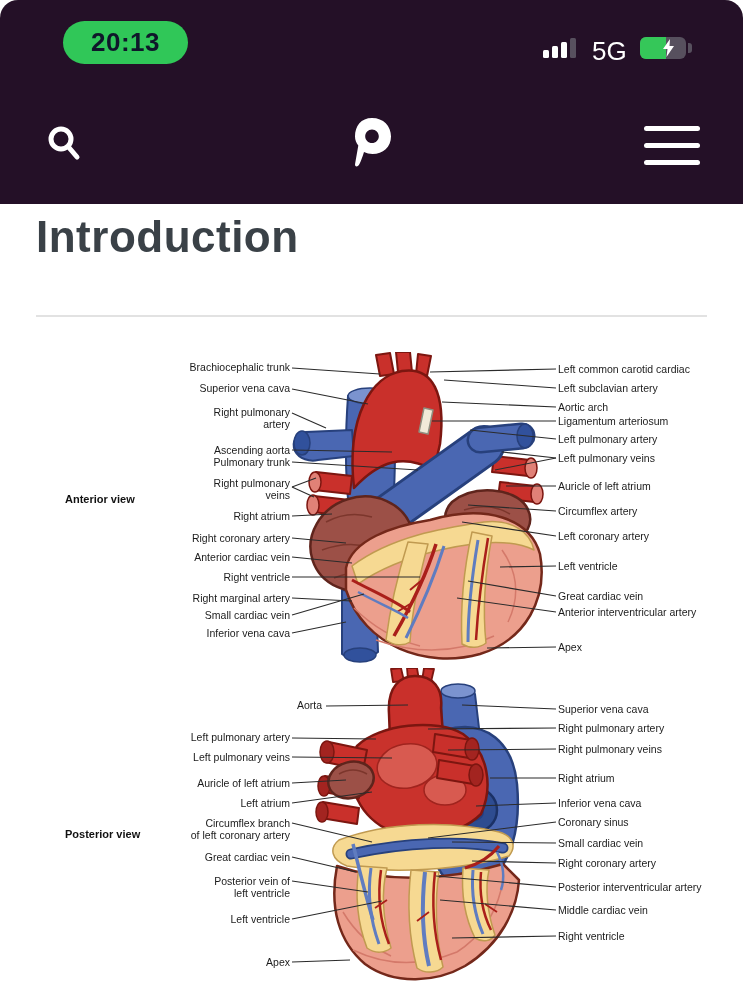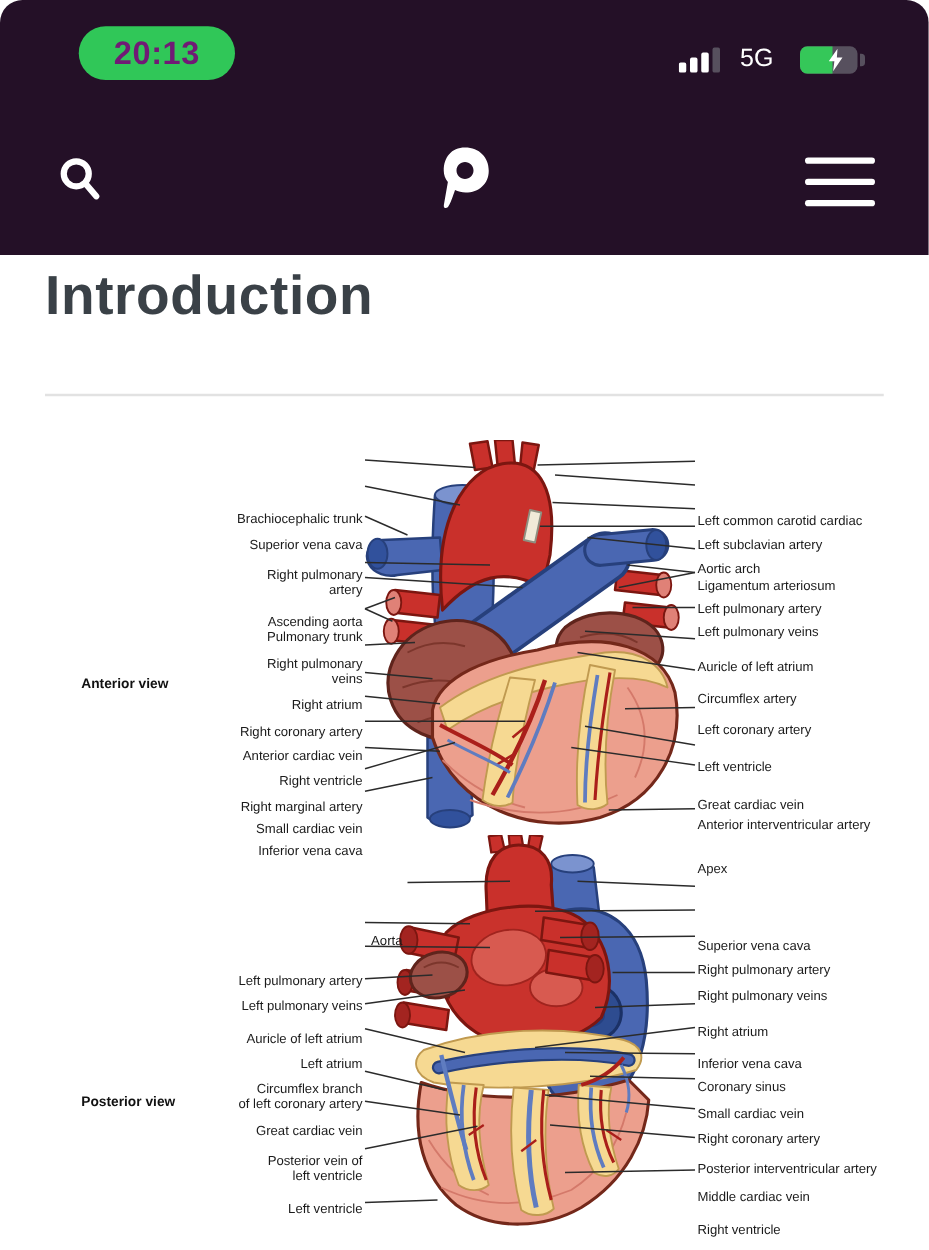--- a/index.html
+++ b/index.html
@@ -2,25 +2,25 @@
 <html><head>
 <meta charset="utf-8">
 <style>
   html,body{margin:0;padding:0;background:#fff;}
   body{width:743px;height:1000px;overflow:hidden;position:relative;
        font-family:"Liberation Sans",sans-serif;}
   .header{position:absolute;left:0;top:0;width:743px;height:204px;
           background:#241027;border-radius:18px 18px 0 0;}
   
   .time-pill{position:absolute;left:63px;top:21px;width:125px;height:43px;
-             border-radius:22px;background:#30c758;color:#701a75;font-size:26px;
+             border-radius:22px;background:#30c758;color:#0f172a;font-size:26px;
              font-weight:600;display:flex;align-items:center;justify-content:center;
              letter-spacing:.5px;}
   .signal{position:absolute;left:543px;top:36px;}
-  .net{position:absolute;left:592px;top:36px;color:#fff;font-size:20px;font-weight:500;}
+  .net{position:absolute;left:592px;top:36px;color:#fff;font-size:26px;font-weight:500;}
   .battery{position:absolute;left:640px;top:37px;width:46px;height:22px;border-radius:6px;
            background:#57505e;overflow:hidden;}
   .bat-fill{position:absolute;left:0;top:0;width:26px;height:22px;background:#35c759;}
   .bat-num{position:absolute;left:4px;top:3px;font-size:14px;font-weight:700;color:#11301a;margin-top:22px;}
   .bolt{position:absolute;left:23px;top:2px;}
   .bat-nub{position:absolute;left:688px;top:43px;width:4px;height:10px;
            background:#57505e;border-radius:0 3px 3px 0;}
   
   .search-btn{position:absolute;left:45px;top:124px;cursor:pointer;}
   .brand{position:absolute;left:0;right:0;top:116px;display:flex;align-items:center;
@@ -30,21 +30,21 @@
   .hamburger i{display:block;width:56px;height:5px;background:#fff;border-radius:3px;
                margin-bottom:12px;}
   
   .title{position:absolute;left:36px;top:212px;margin:0;font-size:44px;font-weight:800;
          color:#3a4147;letter-spacing:.5px;}
   .divider{position:absolute;left:36px;right:36px;top:315px;height:2px;background:#e2e2e2;}
   
   #figure{position:absolute;left:0;top:0;width:743px;height:1000px;}
   #figure svg.heart{position:absolute;}
   #leader-lines{position:absolute;left:0;top:0;pointer-events:none;}
-  .lbl{position:absolute;font-size:10.5px;line-height:1.18;color:#1b1b1b;white-space:pre;margin-top:48px;}
+  .lbl{position:absolute;font-size:10.5px;line-height:1.18;color:#1b1b1b;white-space:pre;}
   .viewlbl{font-weight:700;font-size:11px;color:#111;}
 </style>
 </head>
 <body>
 
 <div class="header">
   <div class="time-pill">
     <span>20:13</span>
   </div>
   <svg class="signal" width="36" height="24" viewBox="0 0 36 24">

